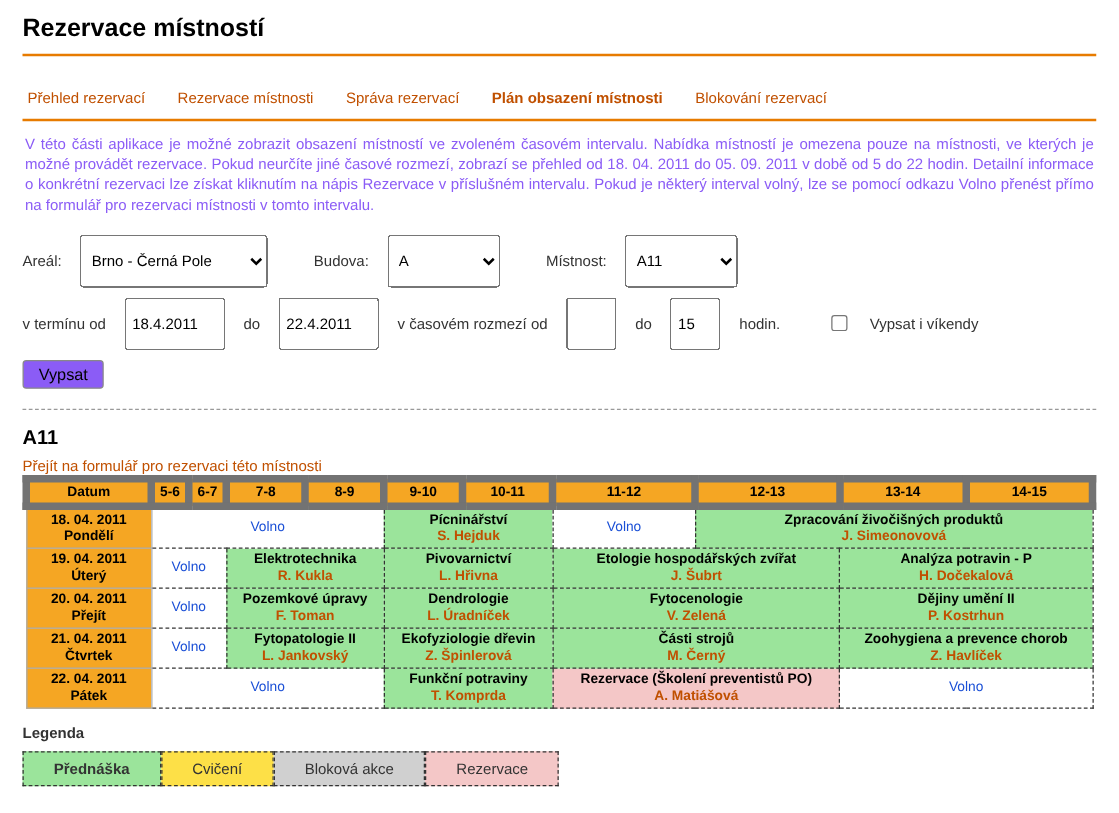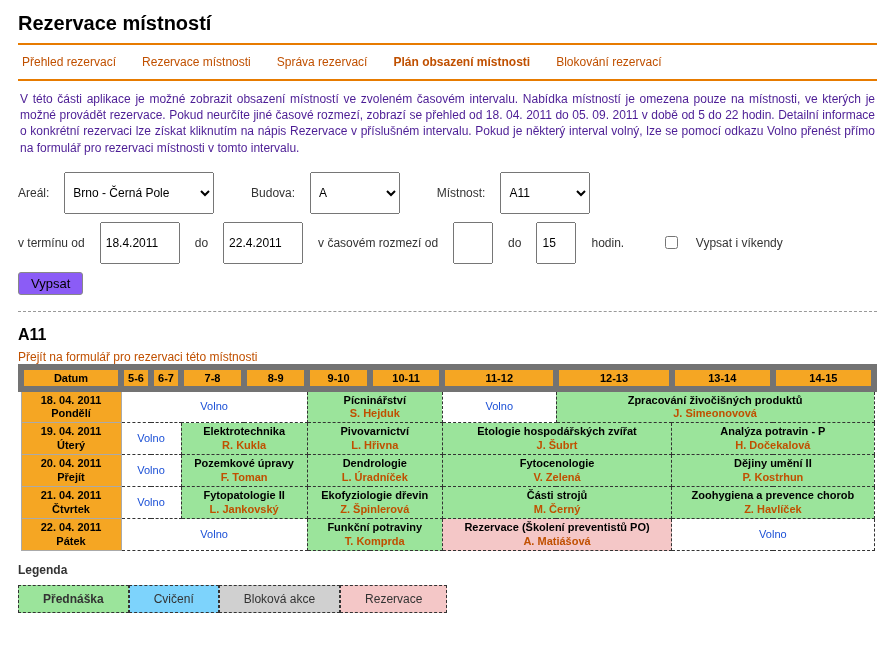--- a/index.html
+++ b/index.html
@@ -27,24 +27,25 @@
   .tabs {
     border-top: 2px solid #e77b00;
     border-bottom: 2px solid #e77b00;
     padding: 10px 4px;
     display: flex;
     gap: 26px;
   }
   .tabs span {
     color: #c05000;
     cursor: pointer;
+    margin-top: 16px;
   }
   .tabs span.active { font-weight: bold; }
   .desc {
-    color: #4c1d95;
+    color: #8b5cf6;
     padding: 10px 2px 12px 2px;
     text-align: justify;
     line-height: 1.35;
   }
   .filters { margin: 4px 0 8px 0; }
   .filters .row { display: flex; align-items: center; gap: 15px; margin-bottom: 8px; }
   .filters input[type=text], .filters select {
     font-family: Arial, sans-serif;
     font-size: 12px;
     padding: 12px 4px;
@@ -91,21 +92,21 @@
   .volno { color: #1a4fd6; }
 
   .legend-label { font-weight:bold; margin: 12px 0 8px 0; }
   .legend { display:flex; gap:0; }
   .legend span {
     display:inline-block;
     padding: 6px 24px;
     border:1px dashed #333;
   }
   .lg-pred { background:#9be49b; font-weight:bold; }
-  .lg-cvic { background:#7dd3fc; }
+  .lg-cvic { background:#fde047; }
   .lg-blok { background:#d0d0d0; }
   .lg-rez  { background:#f4c7c7; }
 
   button {
     font-family: Arial, sans-serif;
     font-size: 13px;
     padding: 3px 12px;
     border: 1px solid #888;
     background: #8b5cf6;
     border-radius: 3px;

